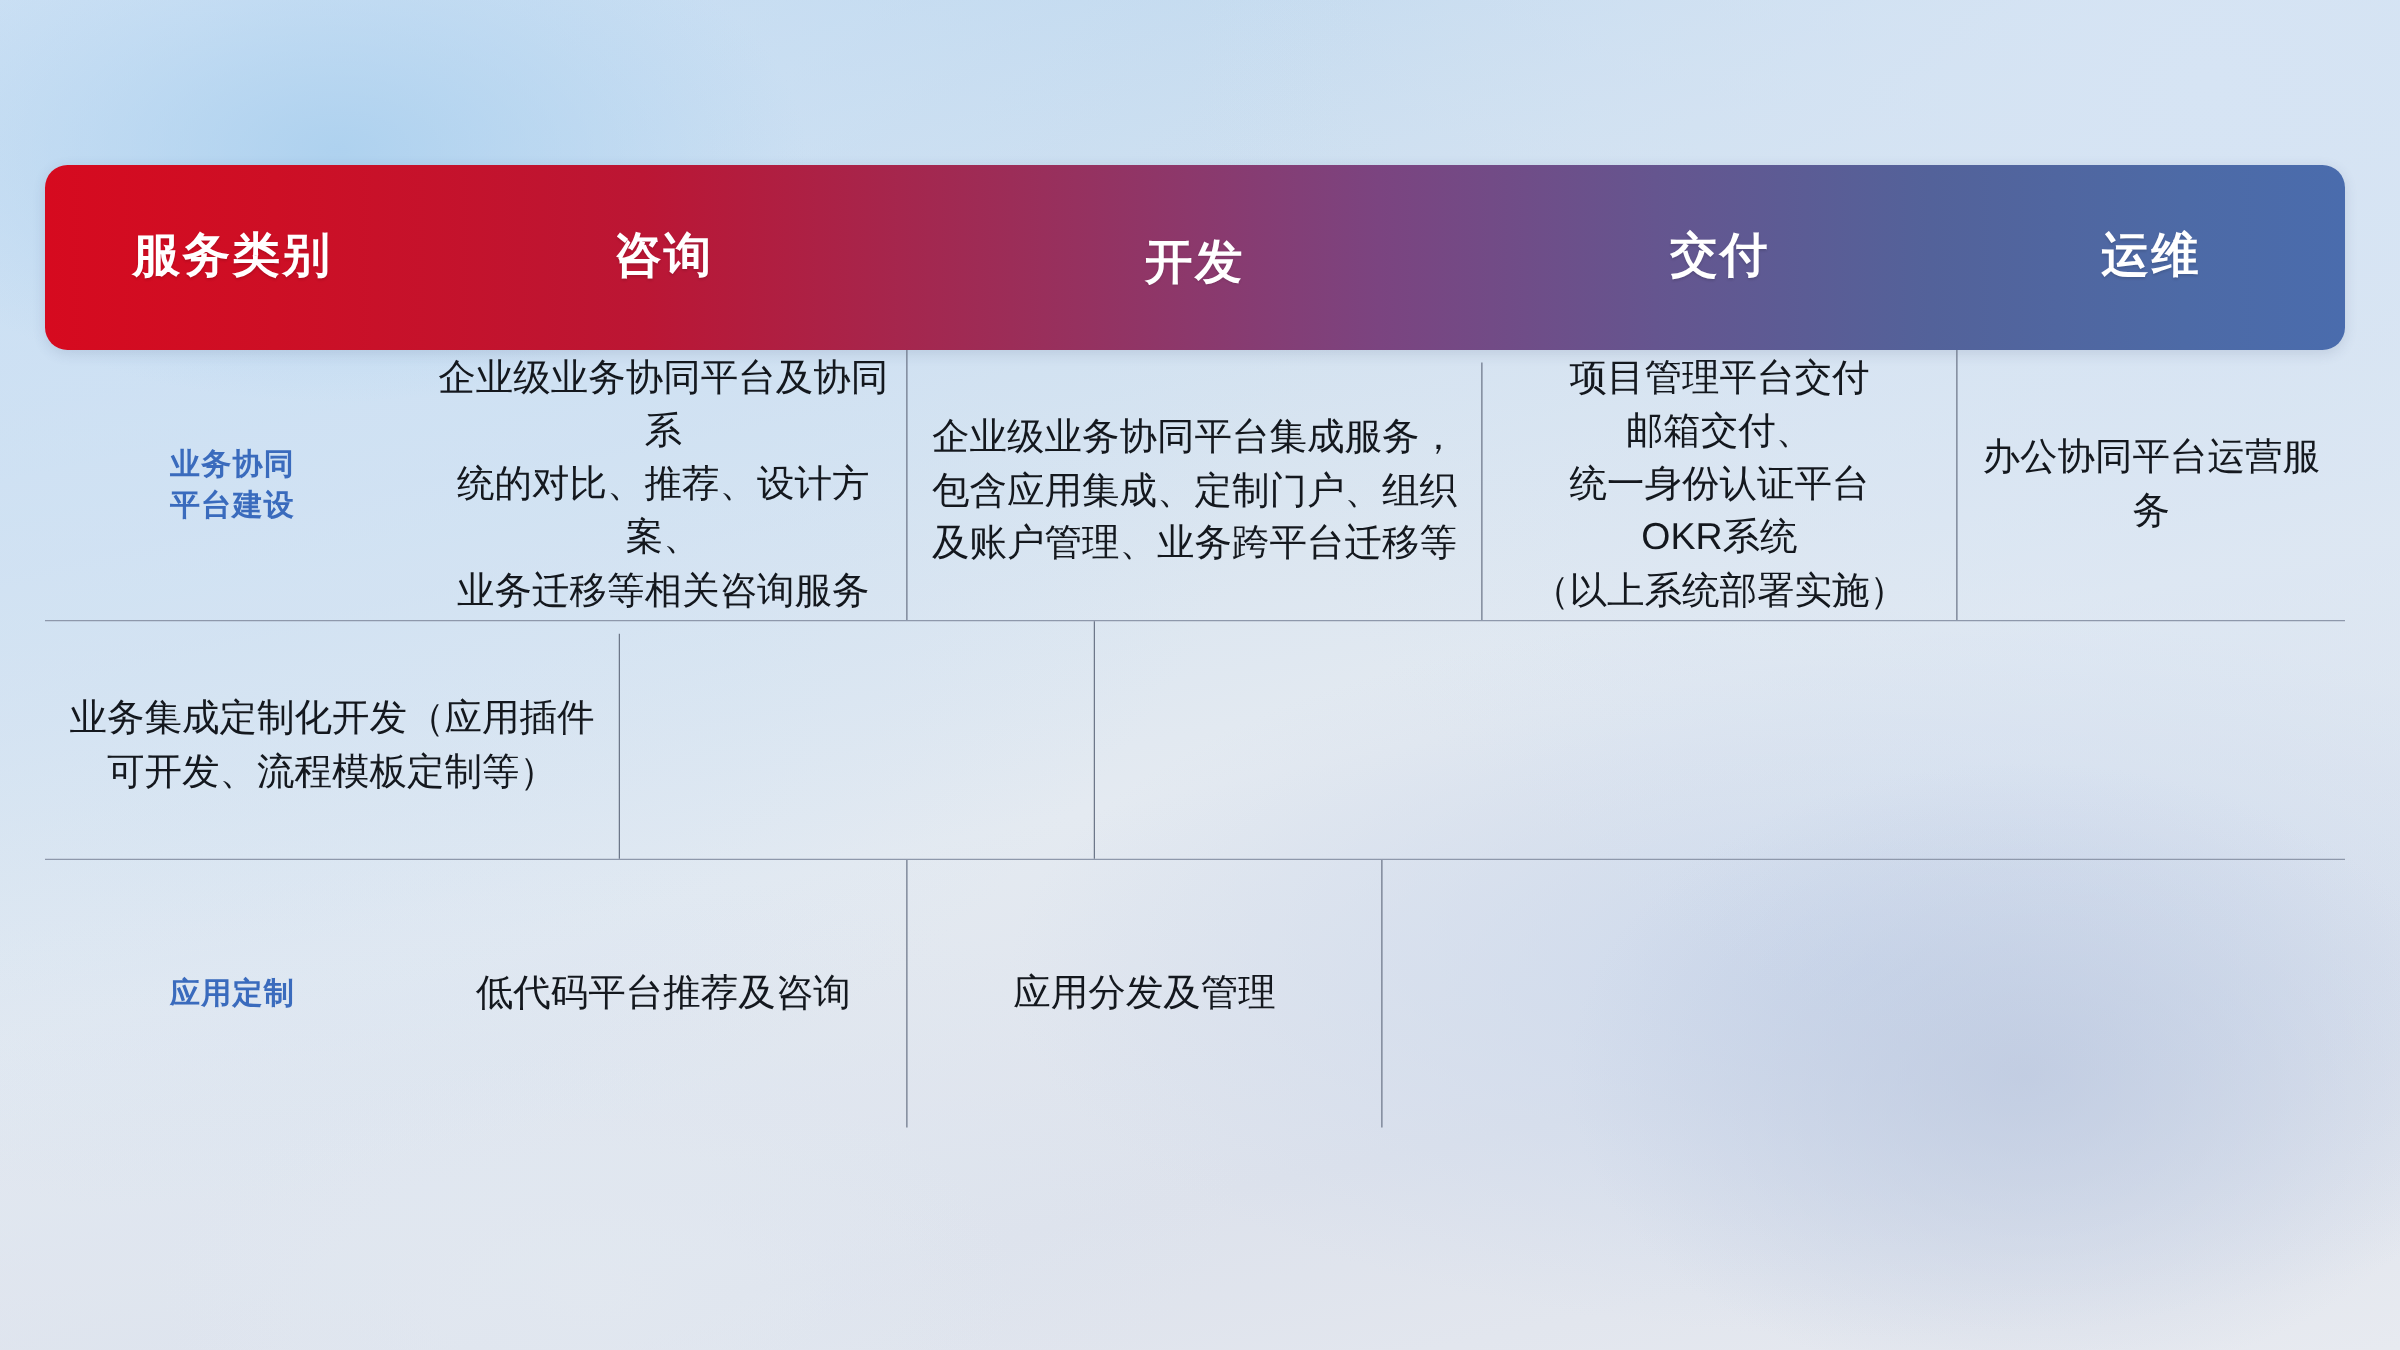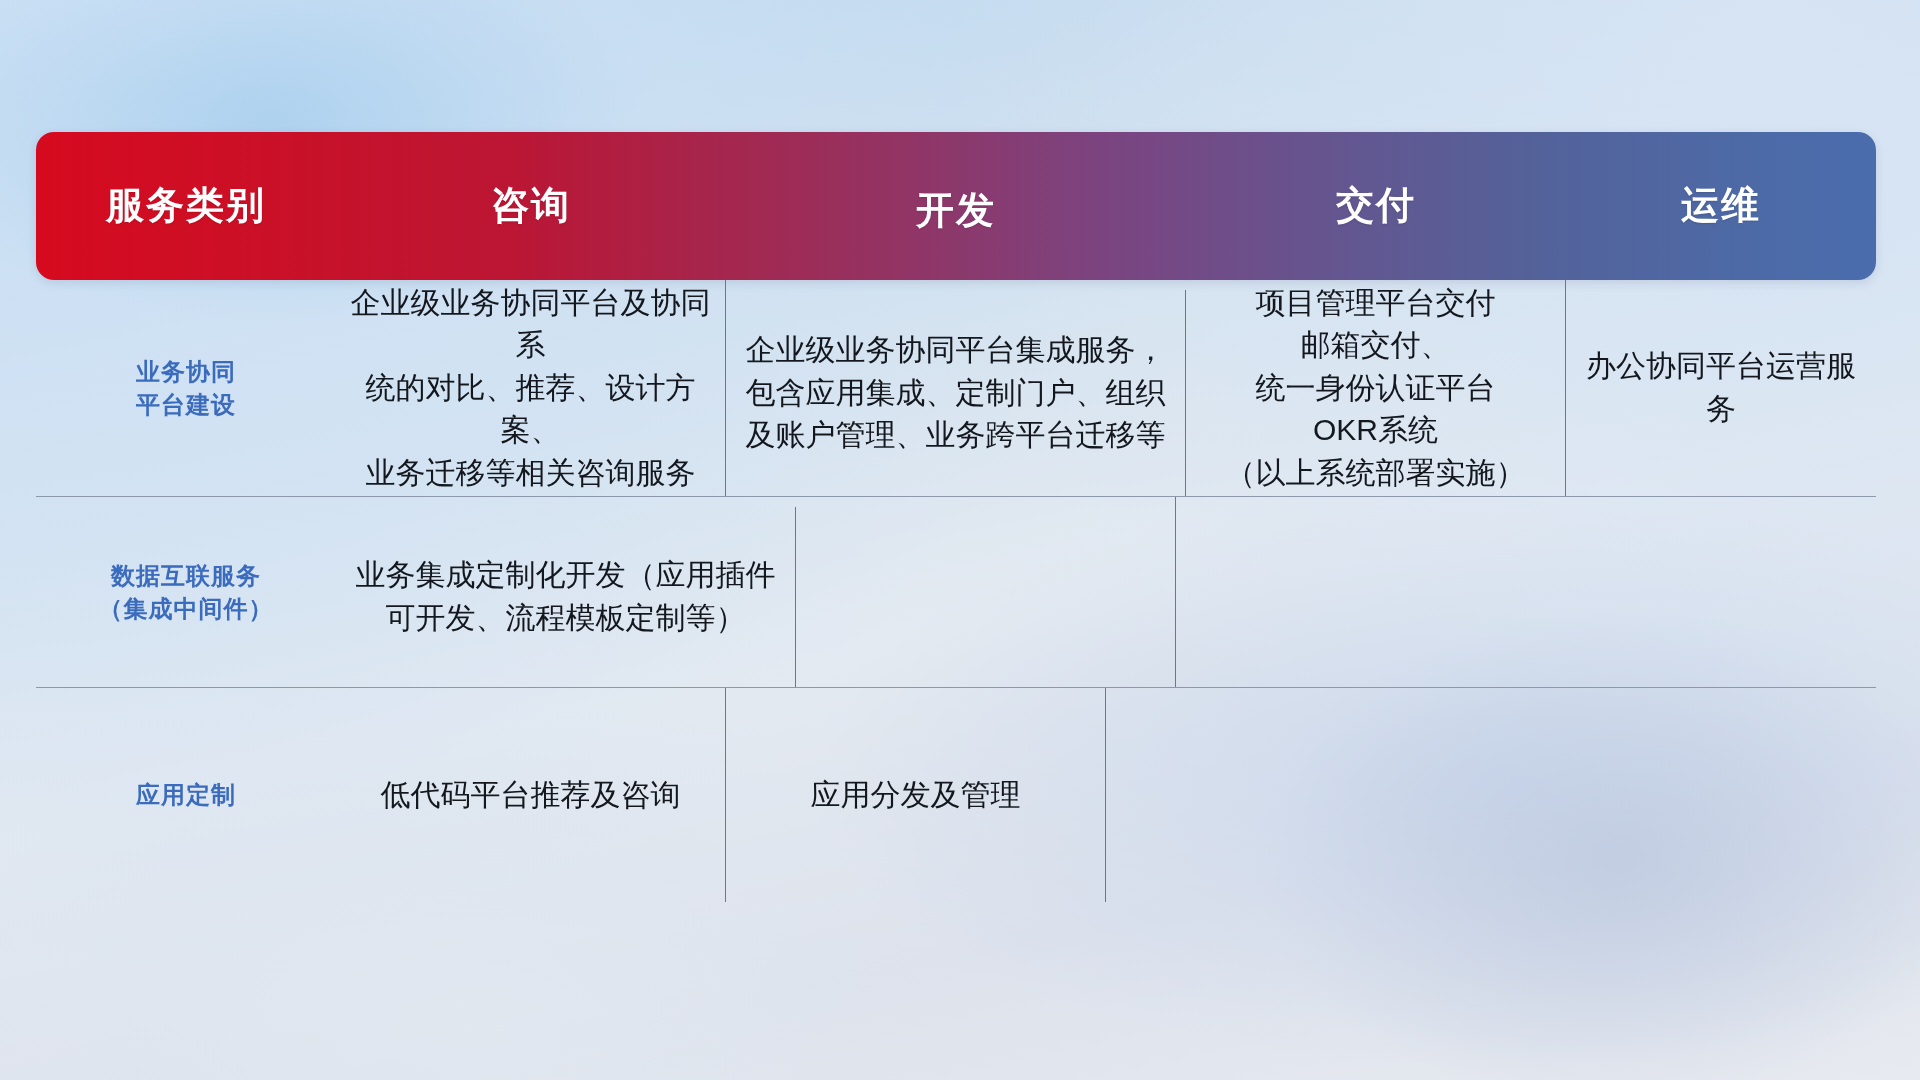--- a/index.html
+++ b/index.html
@@ -160,22 +160,20 @@
 及账户管理、业务跨平台迁移等</div>
       <div class="td col-del">项目管理平台交付
 邮箱交付、
 统一身份认证平台
 OKR系统
 （以上系统部署实施）</div>
       <div class="td col-ops no-rule">办公协同平台运营服务</div>
     </div>
 
     <div class="tr row-h2">
-      <div class="td cat col-cat">数据互联服务
-（集成中间件）</div>
       <div class="td col-dev">业务集成定制化开发（应用插件
 可开发、流程模板定制等）</div>
       <div class="td col-del empty"></div>
       <div class="td col-ops no-rule empty"></div>
     </div>
 
     <div class="tr row-h3">
       <div class="td cat col-cat">应用定制</div>
       <div class="td col-con">低代码平台推荐及咨询</div>
       <div class="td col-del">应用分发及管理</div>

